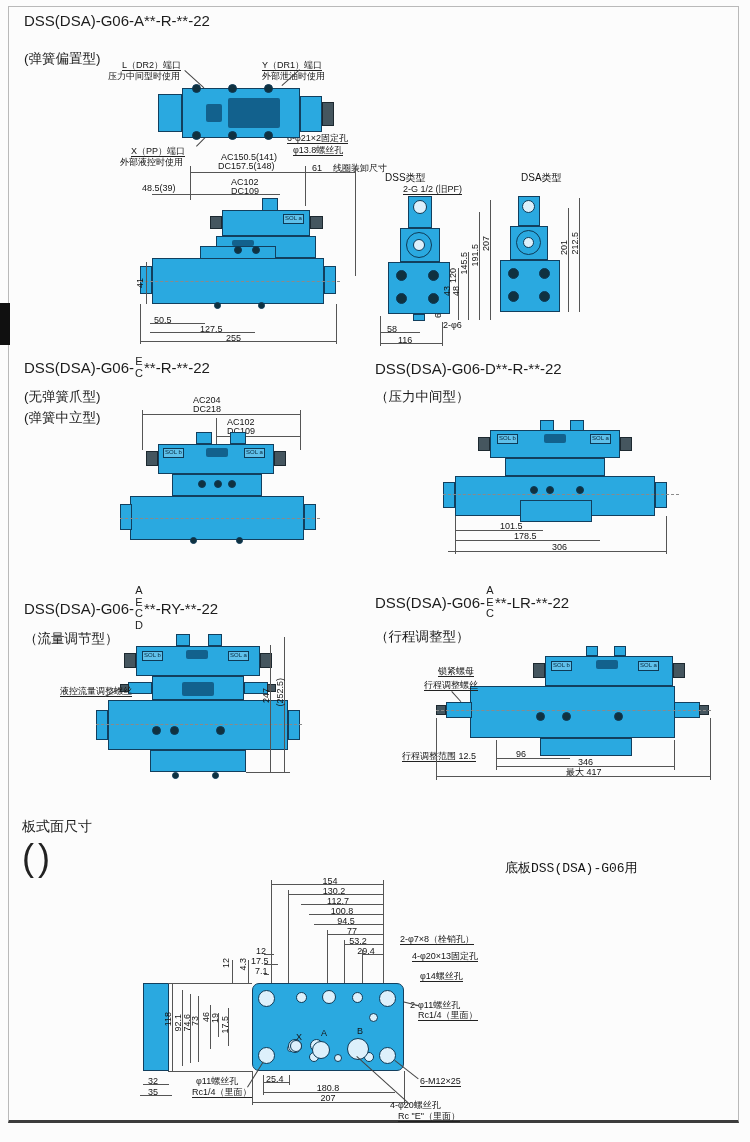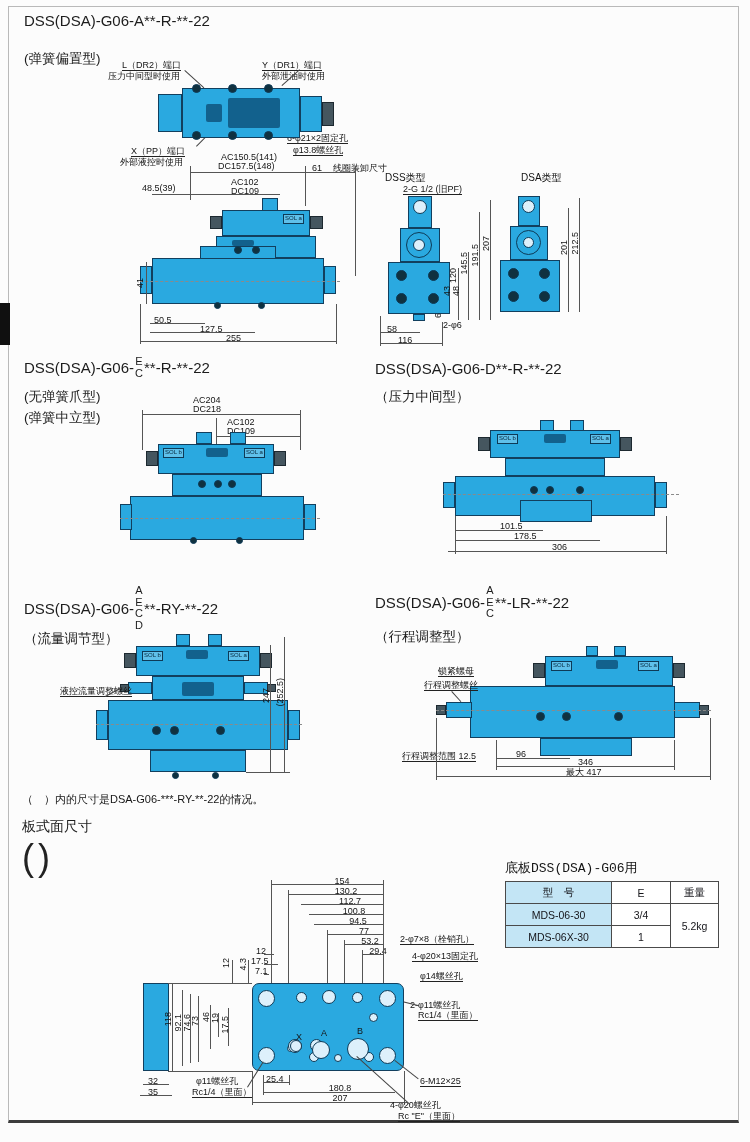--- a/index.html
+++ b/index.html
@@ -4,21 +4,21 @@
 <style>
   html,body{margin:0;padding:0;background:#e9e9e9;font-family:"Liberation Sans","DejaVu Sans",sans-serif;}
   #page{position:relative;width:750px;height:1142px;background:#fcfcfc;overflow:hidden;}
   .frame{position:absolute;left:8px;top:6px;width:731px;height:1117px;border:1px solid #b9b9b9;border-bottom:3px solid #3c3c3c;box-sizing:border-box;}
   .stitle{position:absolute;font-size:15px;color:#1c1c1c;white-space:nowrap;display:flex;align-items:center;}
   .ssub{position:absolute;font-size:13.5px;color:#1c1c1c;white-space:nowrap;}
   .stk{display:inline-flex;flex-direction:column;align-items:center;font-size:11px;line-height:1.05;margin:0 1px;}
   .lbl{position:absolute;font-size:9px;color:#141414;white-space:nowrap;line-height:1.15;}
   .t10{font-size:10px;} .t13{font-size:13px;}
   .u{border-bottom:1px solid #222;}
-  .c{transform:translateX(-50%);margin-left:12px;}
+  .c{transform:translateX(-50%);}
   .vd{position:absolute;writing-mode:vertical-rl;transform:rotate(180deg);font-size:9px;color:#141414;white-space:nowrap;line-height:1;}
   .blk{position:absolute;background:#2aa9e0;border:1px solid #123f5e;box-sizing:border-box;}
   .dk{position:absolute;background:#45565f;border:1px solid #1d2930;box-sizing:border-box;}
   .inner{position:absolute;background:#0d4f78;opacity:.8;border-radius:2px;}
   .circ{position:absolute;border:1.3px solid #0d3a57;border-radius:50%;box-sizing:border-box;background:#2aa9e0;}
   .circ.w{background:#ddf0fb;}
   .circ.d{background:#10313f;}
   .hl{position:absolute;border-top:1px solid #555;height:0;}
   .vl{position:absolute;border-left:1px solid #555;width:0;}
   .ld{position:absolute;border-top:1px solid #444;height:0;transform-origin:0 0;}
@@ -323,21 +323,20 @@
   <div class="hl" style="left:496px;top:758px;width:74px;"></div>
   <div class="lbl" style="left:578px;top:757px;">346</div>
   <div class="hl" style="left:496px;top:766px;width:178px;"></div>
   <div class="lbl" style="left:566px;top:767px;">最大  417</div>
   <div class="hl" style="left:436px;top:776px;width:274px;"></div>
   <div class="vl" style="left:496px;top:740px;height:30px;"></div>
   <div class="vl" style="left:674px;top:740px;height:30px;"></div>
   <div class="vl" style="left:436px;top:718px;height:62px;"></div>
   <div class="vl" style="left:710px;top:718px;height:62px;"></div>
 
-  <div class="tab-note" style="left:22px;top:792px;">（　）内的尺寸是DSA-G06-***-RY-**-22的情况。</div>
 
   <div class="ssub" style="left:22px;top:818px;font-size:14px;">板式面尺寸</div>
   <div style="position:absolute;left:22px;top:840px;display:flex;align-items:center;gap:4px;">
     <span class="paren">(</span>
     <span class="paren">)</span>
   </div>
 
   <div class="lbl c" style="left:330px;top:876px;">154</div>
   <div class="hl" style="left:271px;top:884px;width:112px;"></div>
   <div class="lbl c" style="left:334px;top:886px;">130.2</div>
@@ -441,31 +440,13 @@
 
   <div class="lbl" style="left:148px;top:1076px;">32</div>
   <div class="hl" style="left:143px;top:1084px;width:26px;"></div>
   <div class="lbl" style="left:148px;top:1087px;">35</div>
   <div class="hl" style="left:140px;top:1095px;width:32px;"></div>
   <div class="lbl" style="left:196px;top:1076px;">φ11螺丝孔</div>
   <div class="lbl u" style="left:192px;top:1087px;">Rc1/4（里面）</div>
   <div class="ld" style="left:247px;top:1087px;width:30px;transform:rotate(-58deg);"></div>
 
   <div class="lbl t13" style="left:505px;top:862px;font-family:Liberation Mono, monospace;">底板DSS(DSA)-G06用</div>
-  <table class="bt" style="left:505px;top:881px;">
-    <tbody>
-        <tr>
-      <th class="hd mdl">型　号</th>
-      <th class="hd ec">E</th>
-      <th class="hd wc">重量</th>
-    </tr>
-    <tr>
-      <td class="mdl">MDS-06-30</td>
-      <td class="ec">3/4</td>
-      <td class="wc" rowspan="2">5.2kg</td>
-    </tr>
-    <tr>
-      <td class="mdl">MDS-06X-30</td>
-      <td class="ec">1</td>
-    </tr>
-  </tbody>
-    </table>
 </div>
 
 </body></html>

